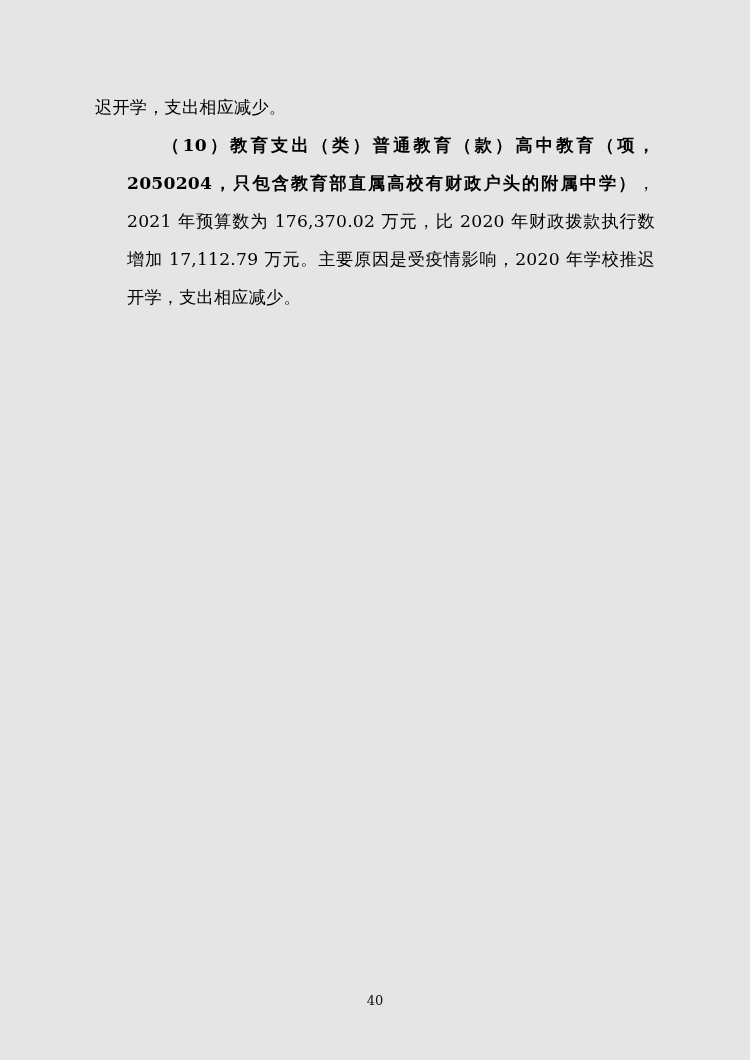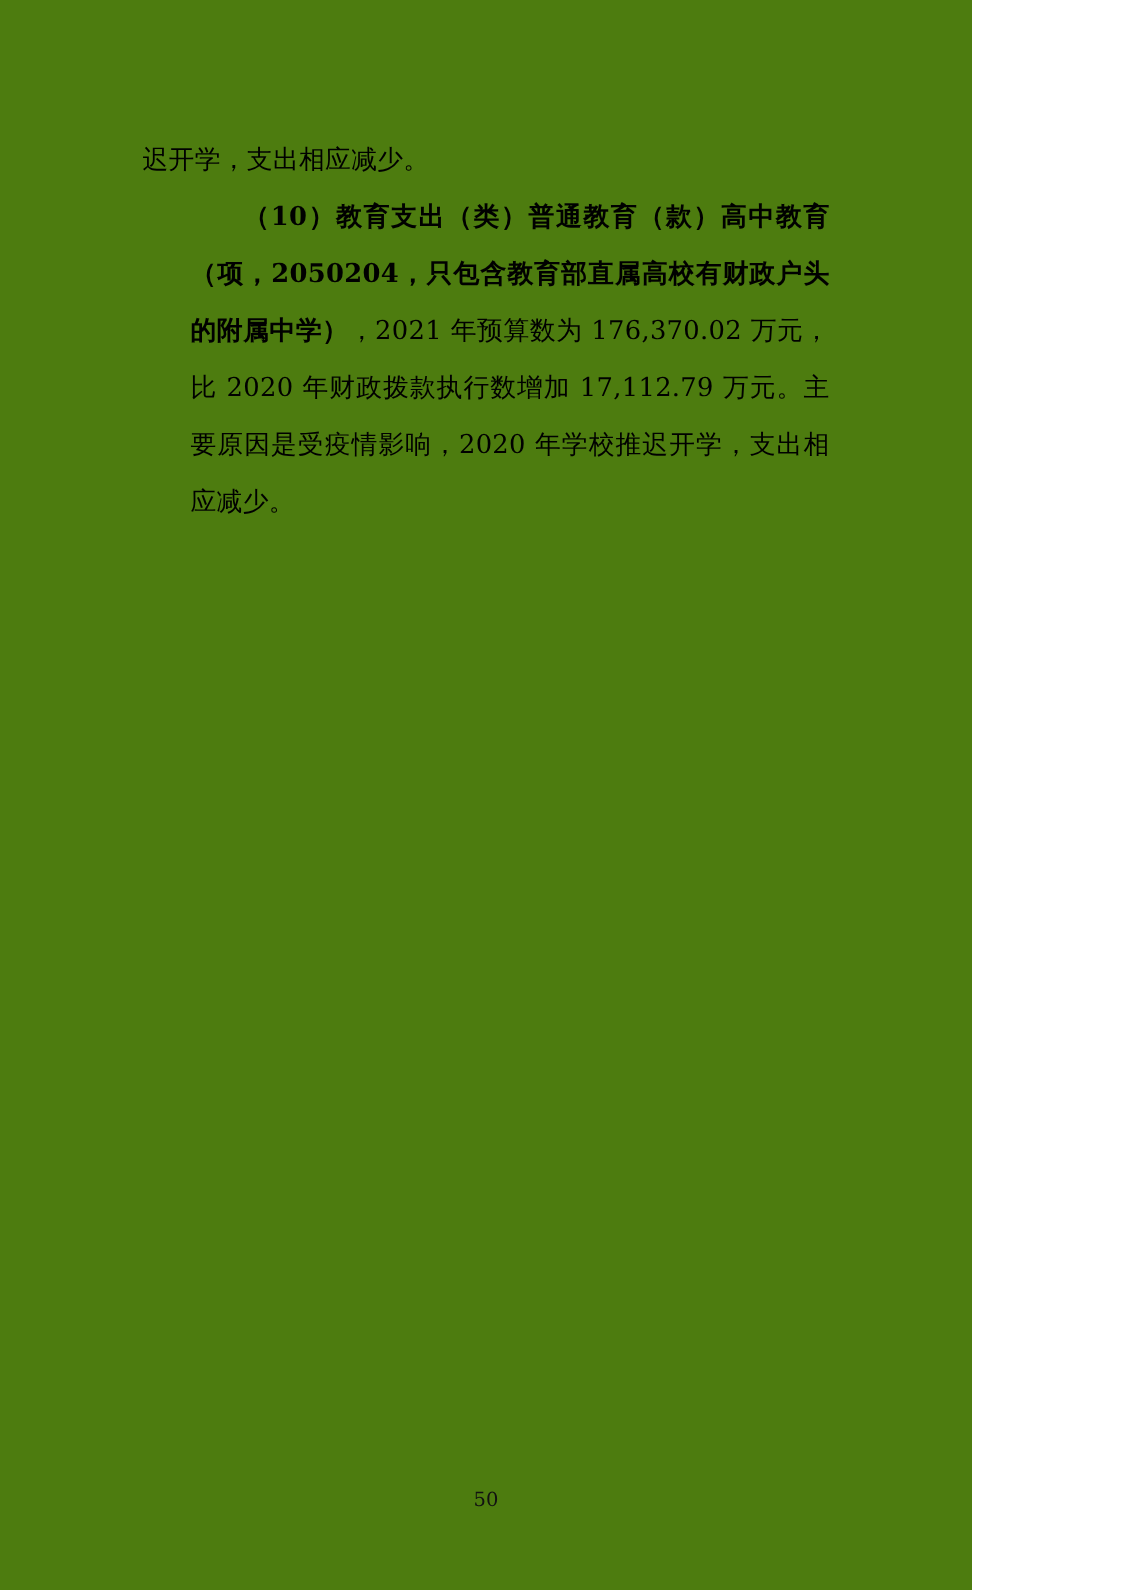--- a/index.html
+++ b/index.html
@@ -8,25 +8,25 @@
   }
   body {
     width: 750px;
     height: 1060px;
     background: #ffffff;
     font-family: "DejaVu Serif", "Liberation Serif", serif;
     color: #000000;
   }
   .page {
     position: relative;
-    width: 648px;
+    width: 750px;
     height: 1060px;
     box-sizing: border-box;
     padding: 88px 95px 40px 95px;
-    background: #4d7c0f;
+    background: #e5e5e5;
   }
   .doc-body {
     font-size: 17.2px;
     line-height: 38px;
     text-align: justify;
     text-justify: inter-ideograph;
     letter-spacing: 0.2px;
   }
   .para {
     margin: 0;
@@ -63,14 +63,14 @@
     <p class="para indent">
       <span class="bold">（10）教育支出（类）普通教育（款）高中教育（项，2050204，只包含教育部直属高校有财政户头的附属中学）</span><span>，2021 年预算数为 176,370.02 万元，比 2020 年财政拨款执行数增加 17,112.79 万元。主要原因是受疫情影响，2020 年学校推迟开学，支出相应减少。</span>
     </p>
 
 
 
 
 
   </div>
 
-  <div class="page-number">50</div>
+  <div class="page-number">40</div>
 </div>
 
 </body></html>

